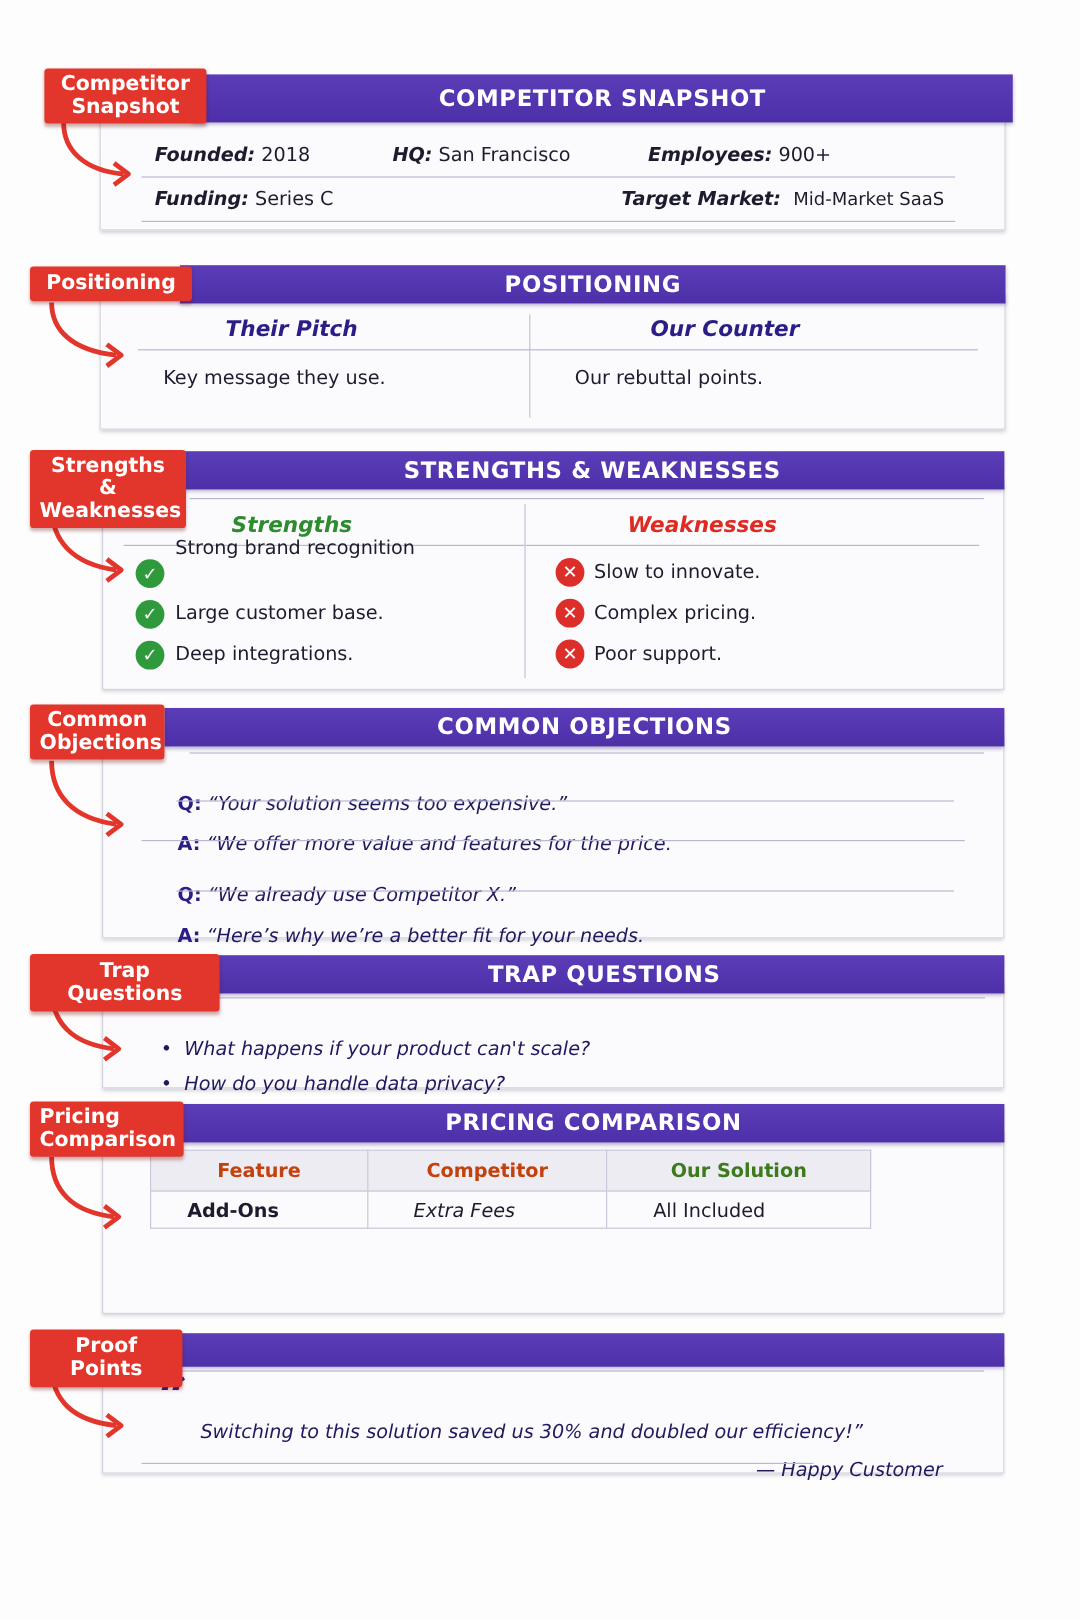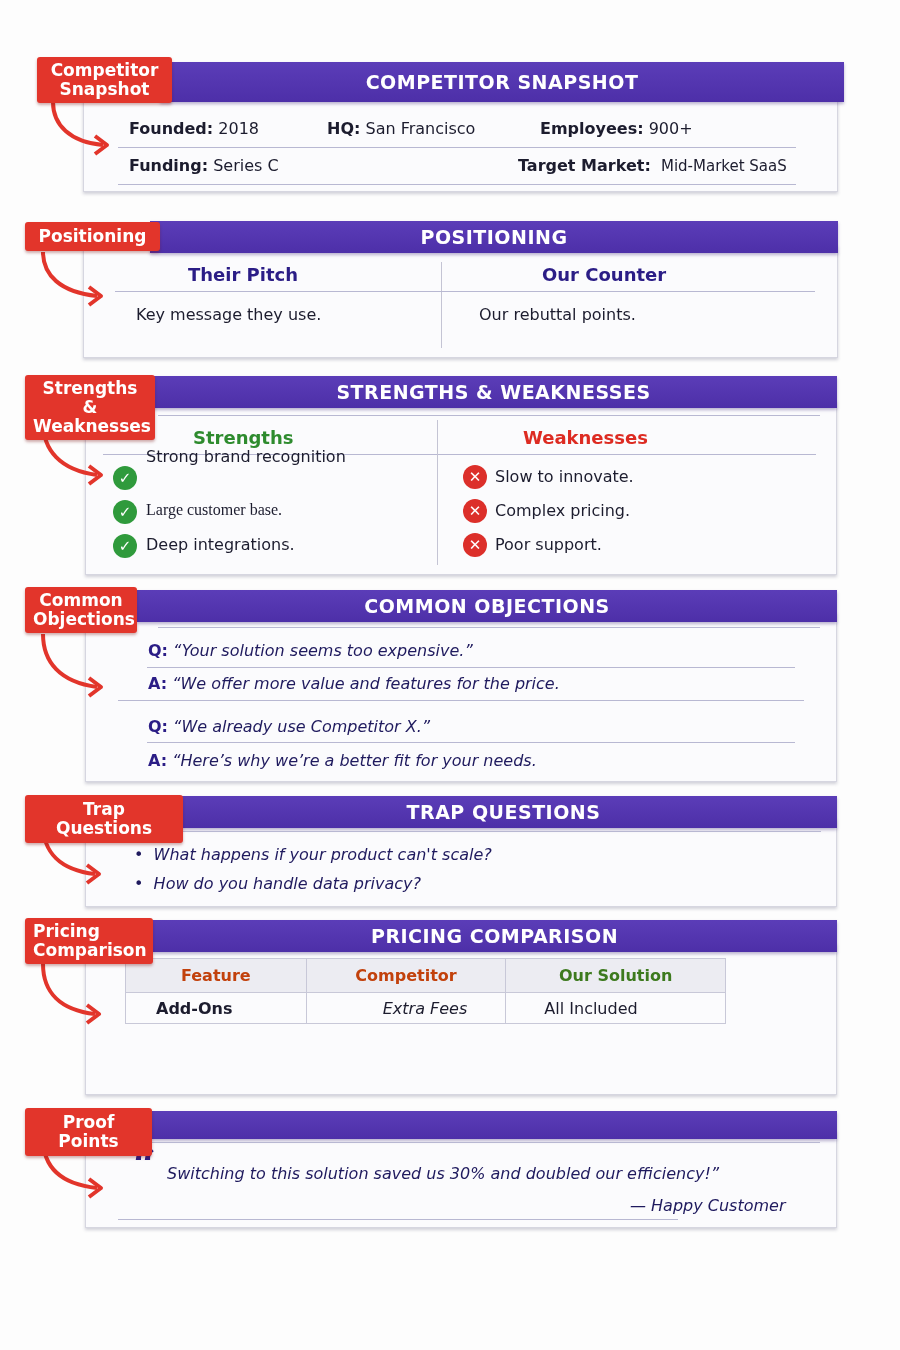--- a/index.html
+++ b/index.html
@@ -20,26 +20,26 @@
     position: absolute; background: #e2352b; color: #fff; font-weight: bold;
     font-size: 17px; line-height: 19px; padding: 4px 8px; border-radius: 3px;
     box-shadow: 0 2px 3px rgba(120,20,20,0.35); z-index: 3; text-align: center;
   }
   .arrow { position: absolute; z-index: 2; overflow: visible; }
 
   .hr { position: absolute; height: 1px; background: #b8b8d2; }
   .vr { position: absolute; width: 1px; background: #c4c4d4; }
 
   .txt { position: absolute; font-size: 16px; white-space: nowrap; }
-  .b { font-weight: bold; }
+  .b { font-weight: bold; font-style: italic; }
   .indigo { color: #2b1d86; }
   .green { color: #2e8b2e; }
   .red { color: #dd2b22; }
   .it { font-style: italic; }
-  .navy { color: #1f1a5e; }
+  .navy { color: #1f1a5e; margin-top: 19px; }
 
   .icon-ok, .icon-no {
     position: absolute; width: 24px; height: 24px; border-radius: 50%;
     color: #fff; font-weight: bold; font-size: 15px; display: flex;
     align-items: center; justify-content: center;
   }
   .icon-ok { background: #2f9a3c; }
   .icon-no { background: #dc2f2a; }
 
   table.pricing { position: absolute; border-collapse: collapse; font-size: 16px; }
@@ -110,21 +110,21 @@
   <div class="vr" style="left:437px;top:420px;height:145px;"></div>
   <div class="hr" style="left:103px;top:454px;width:334px;"></div>
   <div class="hr" style="left:438px;top:454px;width:378px;"></div>
 
   <div>
     <div class="icon-ok" style="left:113px;top:466px;">✓</div>
     <div class="txt" style="left:146px;top:447px;">Strong brand recognition</div>
   </div>
   <div>
     <div class="icon-ok" style="left:113px;top:500px;">✓</div>
-    <div class="txt" style="left:146px;top:501px;font-family:Liberation Serif, serif;">Large customer base.</div>
+    <div class="txt" style="left:146px;top:501px;">Large customer base.</div>
   </div>
   <div>
     <div class="icon-ok" style="left:113px;top:534px;">✓</div>
     <div class="txt" style="left:146px;top:535px;">Deep integrations.</div>
   </div>
 
   <div>
     <div class="icon-no" style="left:463px;top:465px;">✕</div>
     <div class="txt" style="left:495px;top:467px;">Slow to innovate.</div>
   </div>
@@ -197,21 +197,21 @@
         <col style="width:220px">
       </colgroup>
     <tbody>
         <tr>
       <th>Feature</th>
       <th>Competitor</th>
       <th class="ours">Our Solution</th>
     </tr>
     <tr>
       <td class="feat">Add-Ons</td>
-      <td class="it" style="padding-left:38px;text-align:center;">Extra Fees</td>
+      <td class="it" style="padding-left:38px;">Extra Fees</td>
       <td style="padding-left:38px;">All Included</td>
     </tr>
   </tbody>
     </table>
 </div>
 
 <div>
   <div class="card" style="left:85px;top:1130px;width:752px;height:98px;"></div>
   <div class="banner" style="left:150px;top:1111px;width:687px;height:28px;">
     <span></span>

